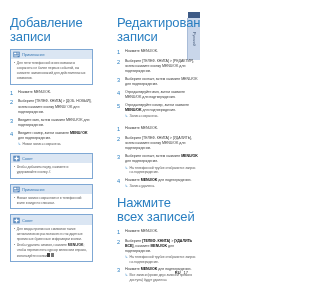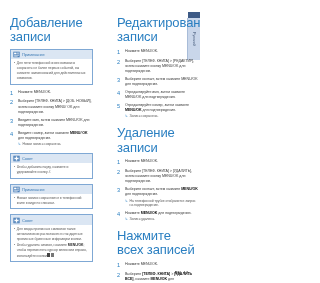--- a/index.html
+++ b/index.html
@@ -358,21 +358,20 @@
             <span class="substep">
               <span class="arrow">↳</span>
               <span class="sub-text">Запись сохранена.</span>
             </span>
           </span>
         </li>
       </ol>
     </div>
 
     <div class="section">
-      <h2 class="section-title">Удаление записи</h2>
       <ol class="steps">
         <li>
           <span class="num">1</span>
           <span class="stext">Нажмите MENU/OK.</span>
         </li>
         <li>
           <span class="num">2</span>
           <span class="stext">Выберите [ТЕЛЕФ. КНИГА] &gt; [УДАЛИТЬ], затем нажмите кнопку MENU/OK для подтверждения.</span>
         </li>
         <li>

